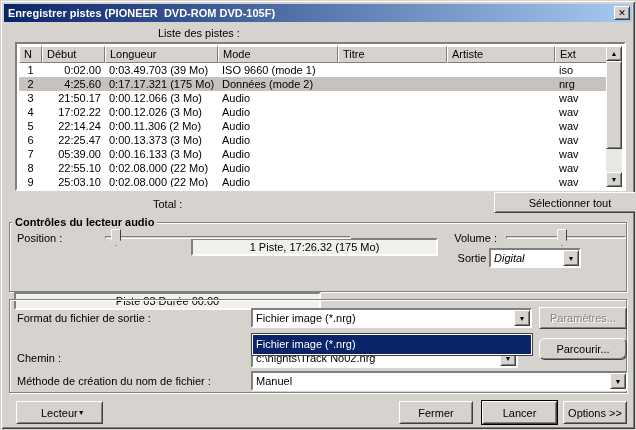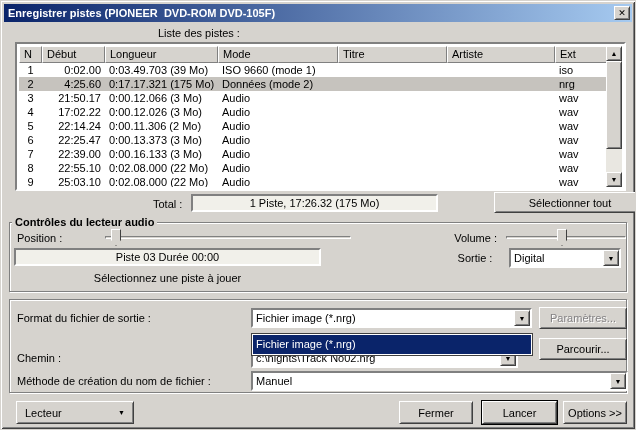--- a/index.html
+++ b/index.html
@@ -35,21 +35,21 @@
   
   .vscroll{position:absolute;top:2px;right:2px;bottom:2px;width:16px;background:#e9e7e1;}
   .sb-btn{position:absolute;left:0;width:16px;height:15px;background:#d6d3ce;border:1px solid;border-color:#fff #404040 #404040 #fff;
     box-shadow:inset 1px 1px 0 #d6d3ce,inset -1px -1px 0 #808080;font-size:7px;display:flex;align-items:center;justify-content:center;}
   .sb-thumb{position:absolute;left:0;top:15px;width:16px;height:88px;background:#d6d3ce;border:1px solid;border-color:#fff #404040 #404040 #fff;
     box-shadow:inset 1px 1px 0 #d6d3ce,inset -1px -1px 0 #808080;}
   
   .groupbox{position:absolute;border:1px solid #808080;box-shadow:1px 1px 0 #fff,inset 1px 1px 0 #fff;}
   .legend{position:absolute;top:-7px;left:2px;background:#d6d3ce;padding:0 3px;font-weight:bold;}
   .readbox{position:absolute;background:#f1f0ea;border:2px solid;border-color:#808080 #fff #fff #808080;
-    display:flex;align-items:center;justify-content:center;}
+    display:flex;align-items:center;justify-content:center;margin-top:44px;}
   
   .slider{position:absolute;height:17px;}
   .slider .track{position:absolute;left:0;right:0;top:7px;height:3px;border:1px solid;border-color:#808080 #fff #fff #808080;background:#d6d3ce;}
   .slider .thumb{position:absolute;top:0;width:10px;height:17px;background:#d6d3ce;
     border:1px solid;border-color:#fff #404040 #404040 #fff;
     clip-path:polygon(0 0,100% 0,100% 64%,50% 100%,0 64%);}
   
   .combo{position:absolute;background:#fff;border:2px solid;border-color:#808080 #fff #fff #808080;height:20px;}
   .combo .val{position:absolute;left:3px;top:1px;right:18px;bottom:1px;line-height:14px;white-space:nowrap;overflow:hidden;}
   .combo .arrow-btn{position:absolute;right:0;top:0;bottom:0;width:16px;background:#d6d3ce;
@@ -133,21 +133,21 @@
         <span class="cell c-n">6</span>
         <span class="cell c-debut">22:25.47</span>
         <span class="cell">0:00.13.373 (3 Mo)</span>
         <span class="cell">Audio</span>
         <span class="cell"></span>
         <span class="cell"></span>
         <span class="cell">wav</span>
       </div>
       <div class="lv-row">
         <span class="cell c-n">7</span>
-        <span class="cell c-debut">22:39.00</span>
+        <span class="cell c-debut">05:39.00</span>
         <span class="cell">0:00.16.133 (3 Mo)</span>
         <span class="cell">Audio</span>
         <span class="cell"></span>
         <span class="cell"></span>
         <span class="cell">wav</span>
       </div>
       <div class="lv-row">
         <span class="cell c-n">8</span>
         <span class="cell c-debut">22:55.10</span>
         <span class="cell">0:02.08.000 (22 Mo)</span>
@@ -193,60 +193,59 @@
   </div>
   <span class="label" style="left:444px;top:231px;width:52px;text-align:right;">Volume :</span>
   <div class="slider" style="left:505px;top:228px;width:120px;">
     <span class="track"></span>
     <span class="thumb" style="left:51px;"></span>
   </div>
   <div class="readbox" style="left:13px;top:247px;width:307px;height:18px;">
     <span>Piste 03 Durée 00:00</span>
   </div>
   <span class="label" style="left:452px;top:251px;width:44px;text-align:center;">Sortie :</span>
-  <div class="combo" style="left:508px;top:247px;width:112px;">
+  <div class="combo" style="left:488px;top:247px;width:92px;font-style:italic;">
     <span class="val">Digital</span>
     <span class="arrow-btn">
         <span class="arrow-glyph">▼</span>
       </span>
   </div>
-  <div class="label" style="left:13px;top:271px;width:307px;text-align:center;">Sélectionnez une piste à jouer</div>
 
   <div class="groupbox" style="left:8px;top:298px;width:618px;height:94px;"></div>
   <span class="label" style="left:16px;top:311px;">Format du fichier de sortie :</span>
   <div class="combo" style="left:250px;top:307px;width:281px;">
     <span class="val">Fichier image (*.nrg)</span>
     <span class="arrow-btn">
         <span class="arrow-glyph">▼</span>
       </span>
   </div>
   <div class="raisedbtn disabled" style="left:538px;top:306px;width:88px;height:22px;">Paramètres...</div>
 
   <span class="label" style="left:16px;top:351px;">Chemin :</span>
   <div class="combo" style="left:250px;top:347px;width:267px;z-index:1;">
     <span class="val">c:\nights\Track No02.nrg</span>
     <span class="arrow-btn">
         <span class="arrow-glyph">▼</span>
       </span>
   </div>
-  <div class="raisedbtn" style="left:538px;top:337px;width:88px;height:22px;">Parcourir...</div>
+  <div class="raisedbtn" style="left:538px;top:337px;width:88px;height:22px;border-radius:6px;">Parcourir...</div>
 
   <div class="droplist">
     <div class="item">Fichier image (*.nrg)</div>
   </div>
 
   <span class="label" style="left:16px;top:374px;">Méthode de création du nom de fichier :</span>
   <div class="combo" style="left:250px;top:370px;width:377px;">
     <span class="val">Manuel</span>
     <span class="arrow-btn">
         <span class="arrow-glyph">▼</span>
       </span>
   </div>
 
-  <div class="raisedbtn" style="left:15px;top:400px;width:118px;height:23px;justify-content:space-between;padding:0 8px;">
+  <div class="raisedbtn" style="left:15px;top:400px;width:87px;height:23px;justify-content:space-between;padding:0 24px;">
     <span>Lecteur</span>
     <span class="arrow-glyph">▼</span>
   </div>
   <div class="raisedbtn" style="left:398px;top:400px;width:74px;height:23px;">Fermer</div>
   <div class="raisedbtn default" style="left:481px;top:400px;width:75px;height:23px;">Lancer</div>
   <div class="raisedbtn" style="left:562px;top:400px;width:64px;height:23px;">Options &gt;&gt;</div>
 
 </div>
 
 </body></html>

